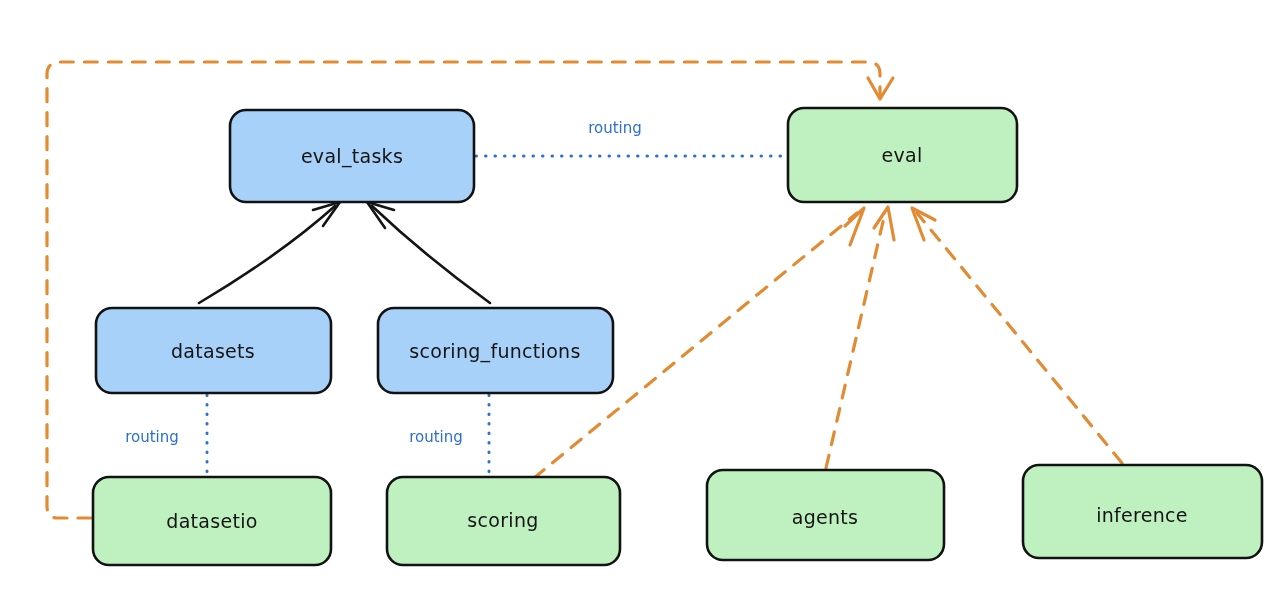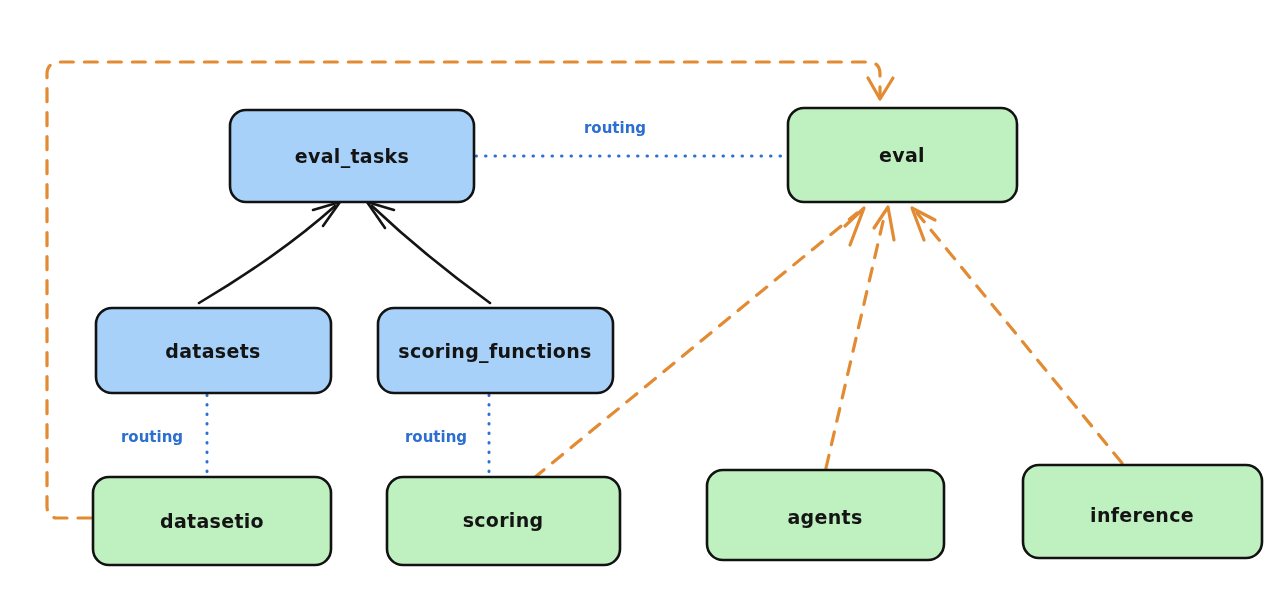--- a/index.html
+++ b/index.html
@@ -1,18 +1,18 @@
 <!DOCTYPE html>
 <html><head>
 <meta charset="utf-8">
 <style>
   html,body{margin:0;padding:0;background:#ffffff;}
   body{width:1280px;height:596px;overflow:hidden;
        font-family:"DejaVu Sans",sans-serif;}
-  #canvas{position:relative;width:1280px;height:596px;background:#ffffff;font-weight:bold;}
+  #canvas{position:relative;width:1280px;height:596px;background:#ffffff;}
   svg#graph{position:absolute;left:0;top:0;width:1280px;height:596px;}
   .node-label{font-family:"DejaVu Sans",sans-serif;font-size:19px;fill:#141414;
               text-anchor:middle;dominant-baseline:middle;letter-spacing:.3px;}
   .edge-label{font-family:"DejaVu Sans",sans-serif;font-size:15px;fill:#2c6fd1;
               text-anchor:middle;dominant-baseline:middle;}
   .nodebox{stroke:#121212;stroke-width:2.6;stroke-linejoin:round;stroke-linecap:round;}
   .solid-edge{stroke:#141414;stroke-width:2.6;fill:none;stroke-linecap:round;stroke-linejoin:round;}
   .dotted-edge{stroke:#2c6fd1;stroke-width:3;fill:none;stroke-linecap:round;
                stroke-dasharray:0.5 9;}
   .dashed-edge{stroke:#e28b33;stroke-width:3.2;fill:none;stroke-linecap:round;

